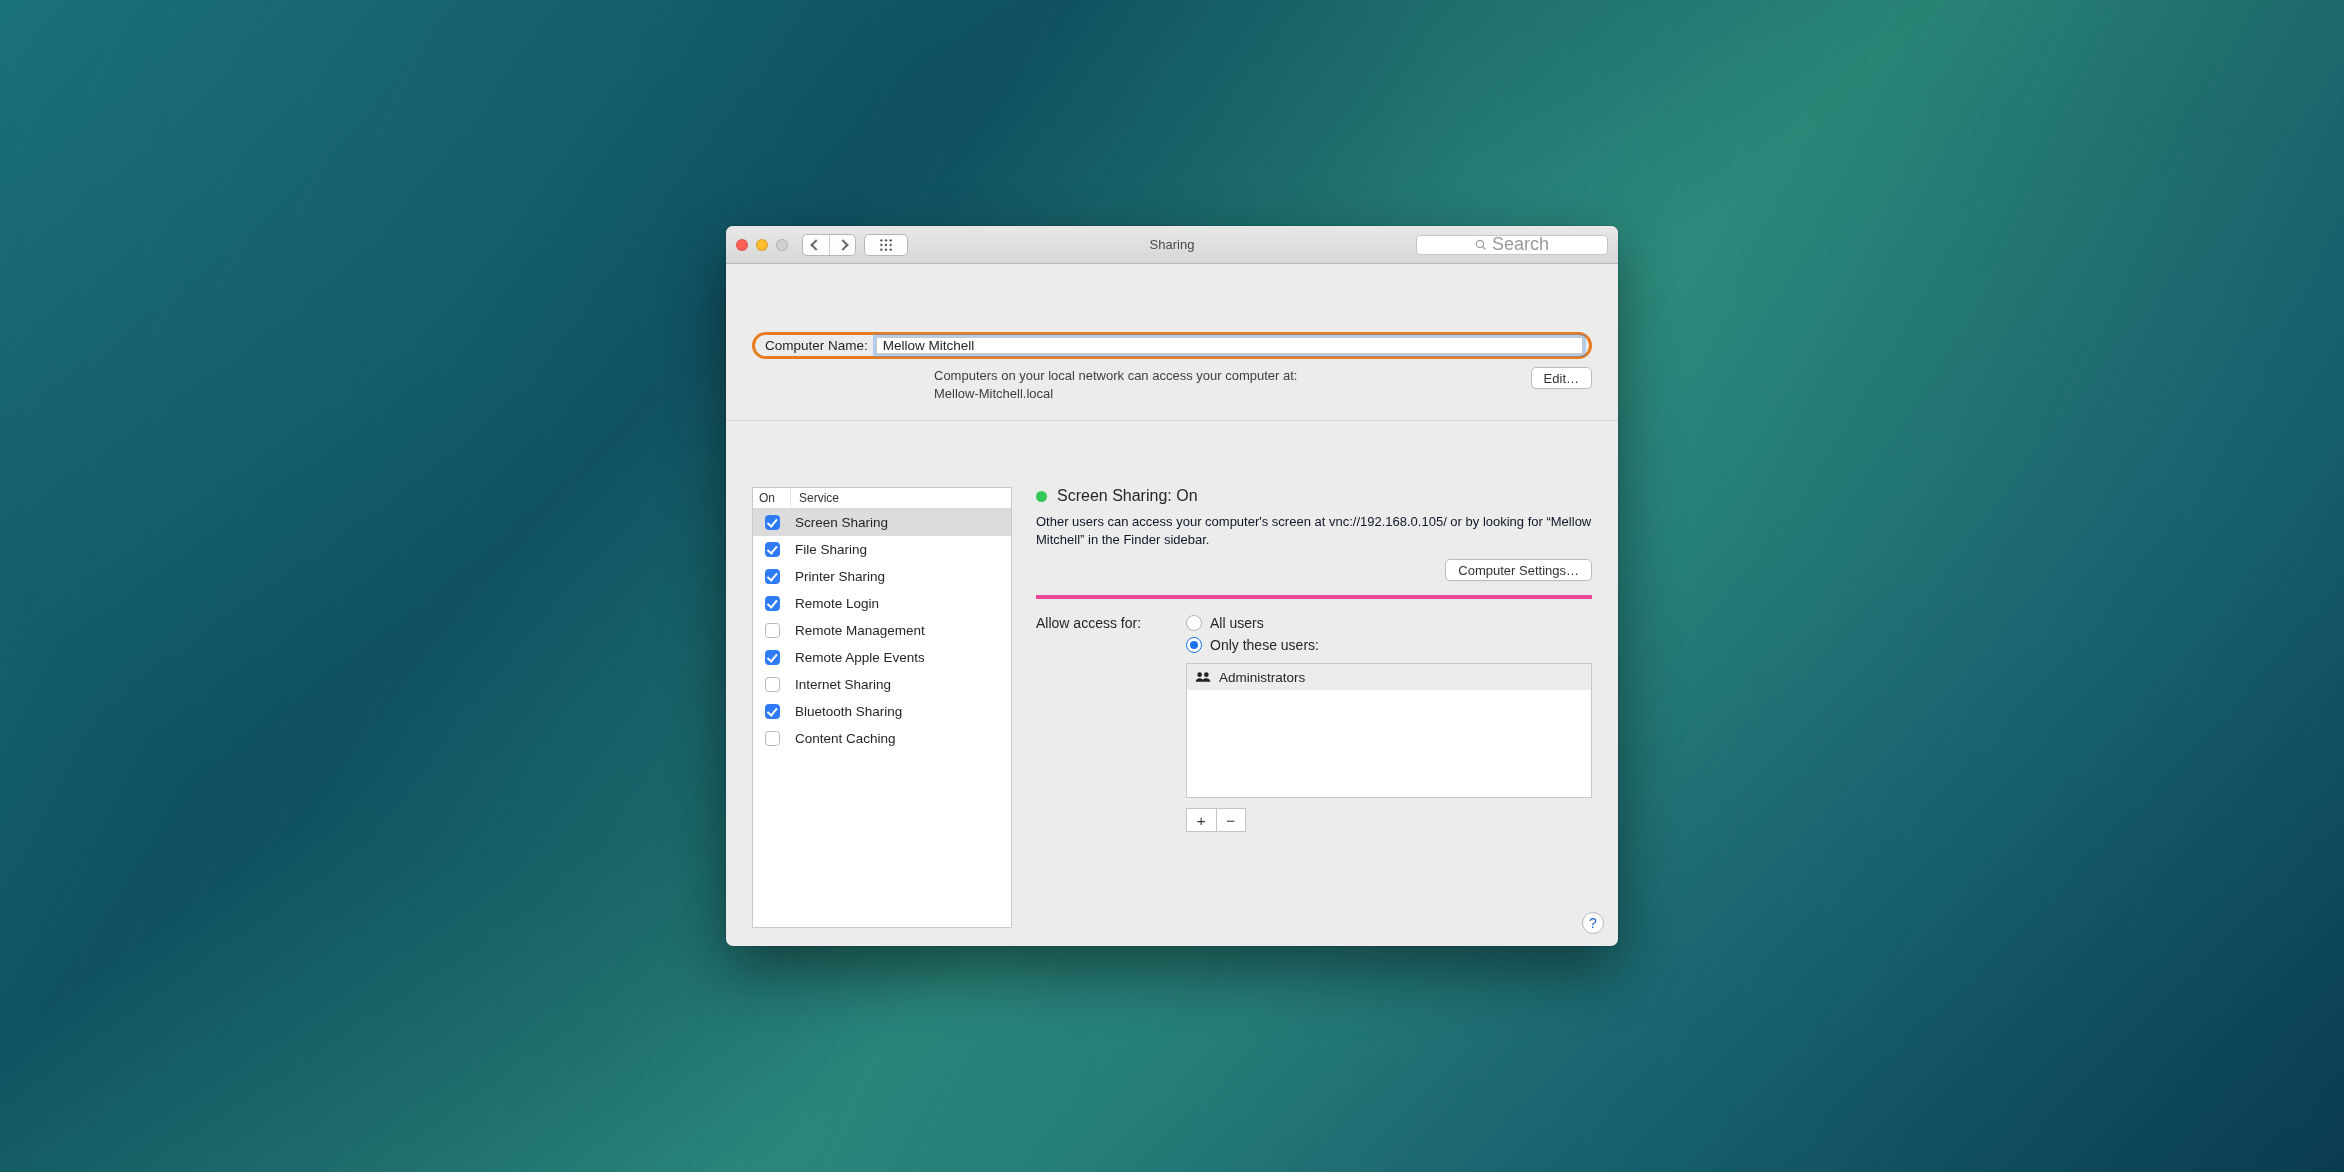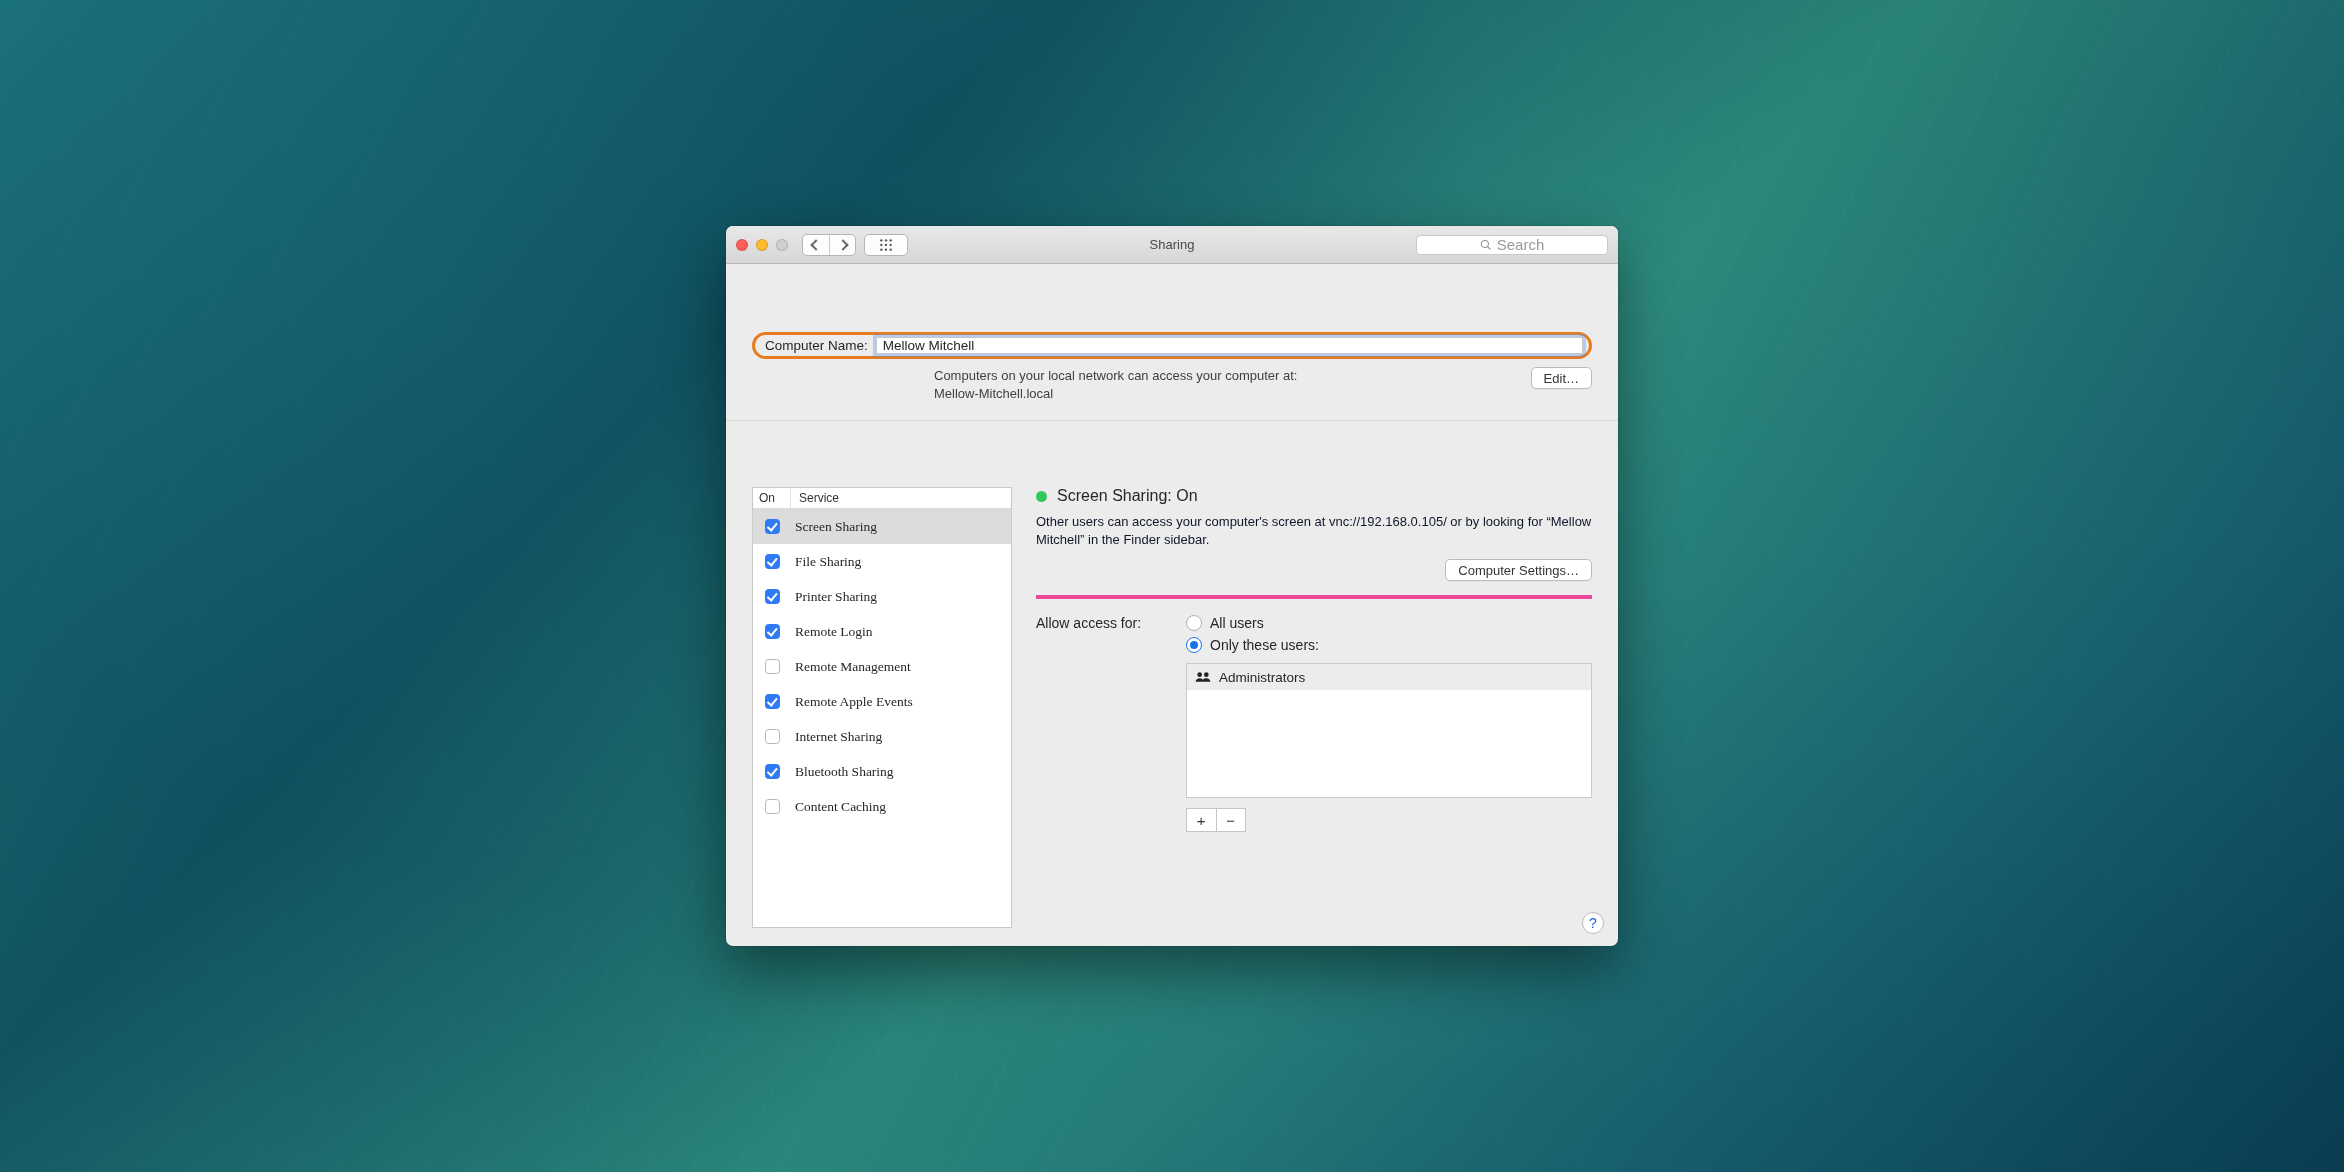--- a/index.html
+++ b/index.html
@@ -49,21 +49,21 @@
   .dot { width: 12px; height: 12px; border-radius: 50%; border: 0.5px solid rgba(0,0,0,0.15); }
   .dot.red { background:#ff5f57; }
   .dot.yellow { background:#febc2e; }
   .dot.green { background:#d0d0d0; }
   .navbtns { display:flex; border:1px solid #b5b5b5; border-radius:5px; overflow:hidden; background:#fdfdfd; height:22px; }
   .navbtns > div { width:26px; display:flex; align-items:center; justify-content:center; color:#555; }
   .navbtns > div + div { border-left:1px solid #ccc; }
   .gridbtn { width:44px; height:22px; margin-left:8px; border:1px solid #b5b5b5; border-radius:5px; background:#fdfdfd; display:flex; align-items:center; justify-content:center; }
   .gridbtn svg { width:14px; height:14px; }
   .title { position:absolute; left:0; right:0; text-align:center; font-size:13px; color:#4a4a4a; pointer-events:none; }
-  .searchbox { margin-left:auto; width:192px; height:20px; background:#fff; border:1px solid #c7c7c7; border-radius:4px; display:flex; align-items:center; justify-content:center; color:#9a9a9a; gap:5px; font-size:15px; }
+  .searchbox { margin-left:auto; width:192px; height:20px; background:#fff; border:1px solid #c7c7c7; border-radius:4px; display:flex; align-items:center; justify-content:center; color:#9a9a9a; gap:5px; font-size:18px; }
   .searchbox svg { width:12px; height:12px; fill:#9a9a9a; }
 
   
   .name-area { padding: 22px 26px 18px; border-bottom:1px solid #d6d6d6; background:#ececec; }
   .name-row { display:flex; align-items:center; gap:0; }
   .highlight-pill {
     border:3px solid #e87b1e; border-radius:22px; padding:2px 6px 2px 10px;
     display:flex; align-items:center; gap:8px; flex:1;
   }
   .name-label { font-size:13.5px; white-space:nowrap; }
@@ -72,21 +72,21 @@
   .name-sub-text { margin-left:182px; font-size:13px; color:#404040; line-height:1.35; flex:1; }
   .mac-btn { background:#fff; border:1px solid #bbb; border-radius:5px; height:22px; padding:0 12px; font-size:13px; color:#333; box-shadow:0 1px 0 rgba(0,0,0,0.03); cursor:default; display:inline-flex; align-items:center; }
 
   
   .content { flex:1; padding:20px 26px 18px; display:flex; gap:24px; }
   .service-table { width:260px; border:1px solid #c9c9c9; background:#fff; display:flex; flex-direction:column; }
   .service-header { display:flex; border-bottom:1px solid #d7d7d7; font-size:12px; color:#333; background:#fff; }
   .sh-on { width:38px; padding:3px 6px; border-right:1px solid #e2e2e2; }
   .sh-service { flex:1; padding:3px 8px; }
   .service-rows { flex:1; }
-  .srow { display:flex; align-items:center; height:35px; font-size:13.5px;font-family:Liberation Serif, serif; }
+  .srow { display:flex; align-items:center; height:27px; font-size:13.5px; }
   .srow.selected { background:#dcdcdc; }
   .srow .cbwrap { width:38px; display:flex; justify-content:center; }
   .mac-check { width:15px; height:15px; border:1px solid #b7b7b7; border-radius:3.5px; background:#fff; display:flex; align-items:center; justify-content:center; }
   .mac-check.checked { background:#2f7bf6; border-color:#2f7bf6; }
   .mac-check.checked::after { content:""; width:4px; height:8px; border:solid #fff; border-width:0 2px 2px 0; transform:rotate(40deg) translate(-0.5px,-1px); }
   .srow .slabel { flex:1; padding-left:4px; }
 
   .detail { flex:1; display:flex; flex-direction:column; }
   .status-row { display:flex; align-items:center; gap:10px; font-size:16px; }
   .status-dot { width:11px; height:11px; border-radius:50%; background:#34c759; }

